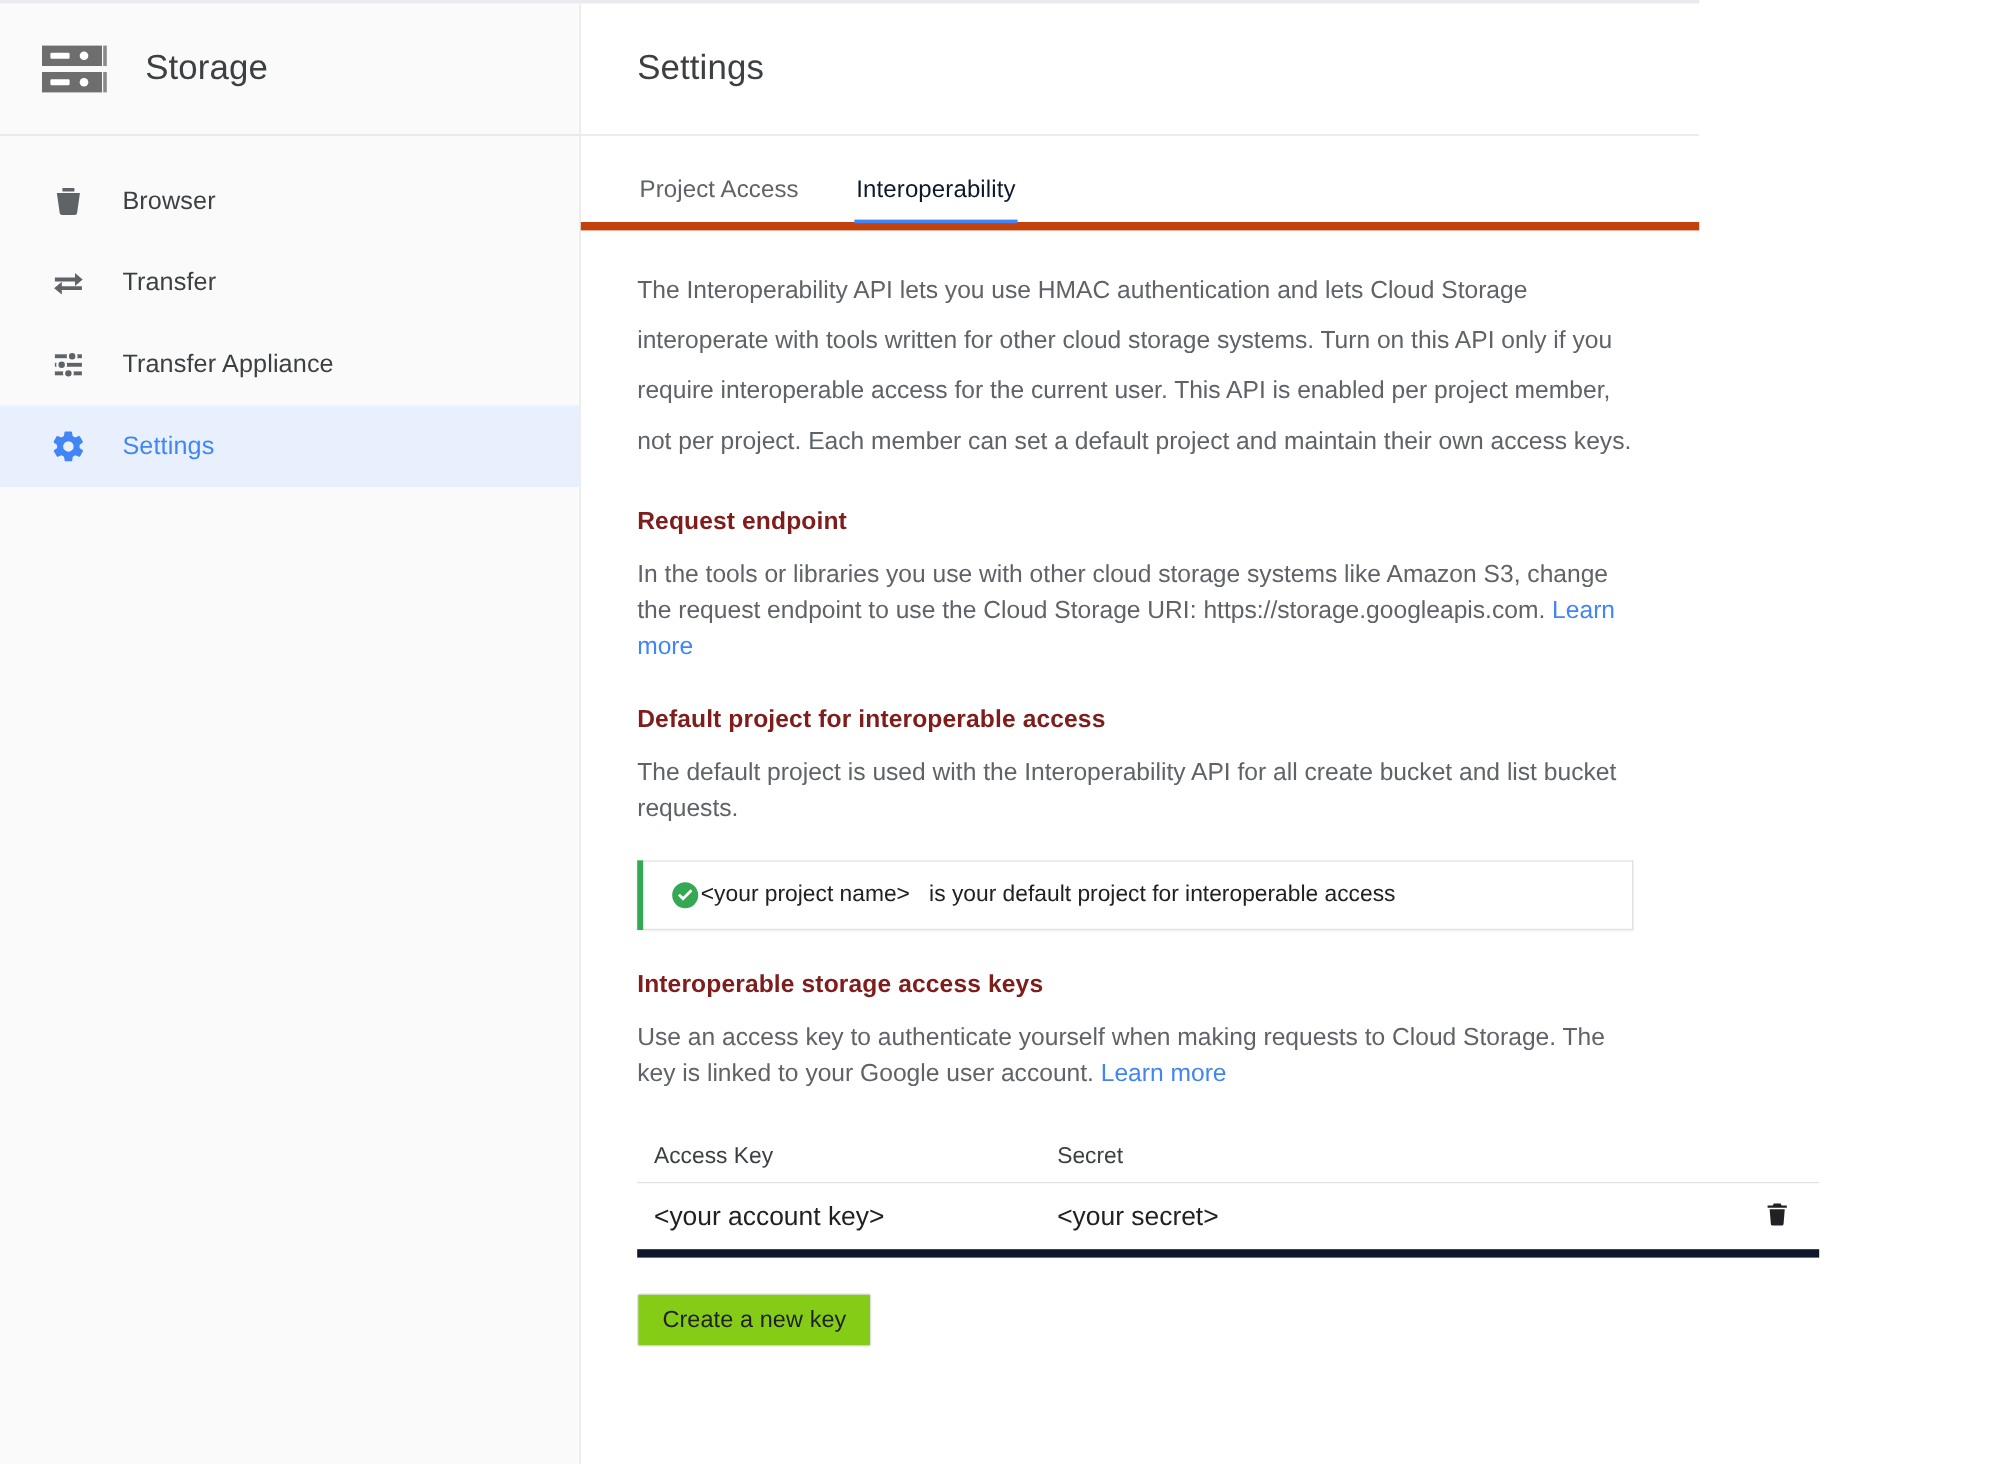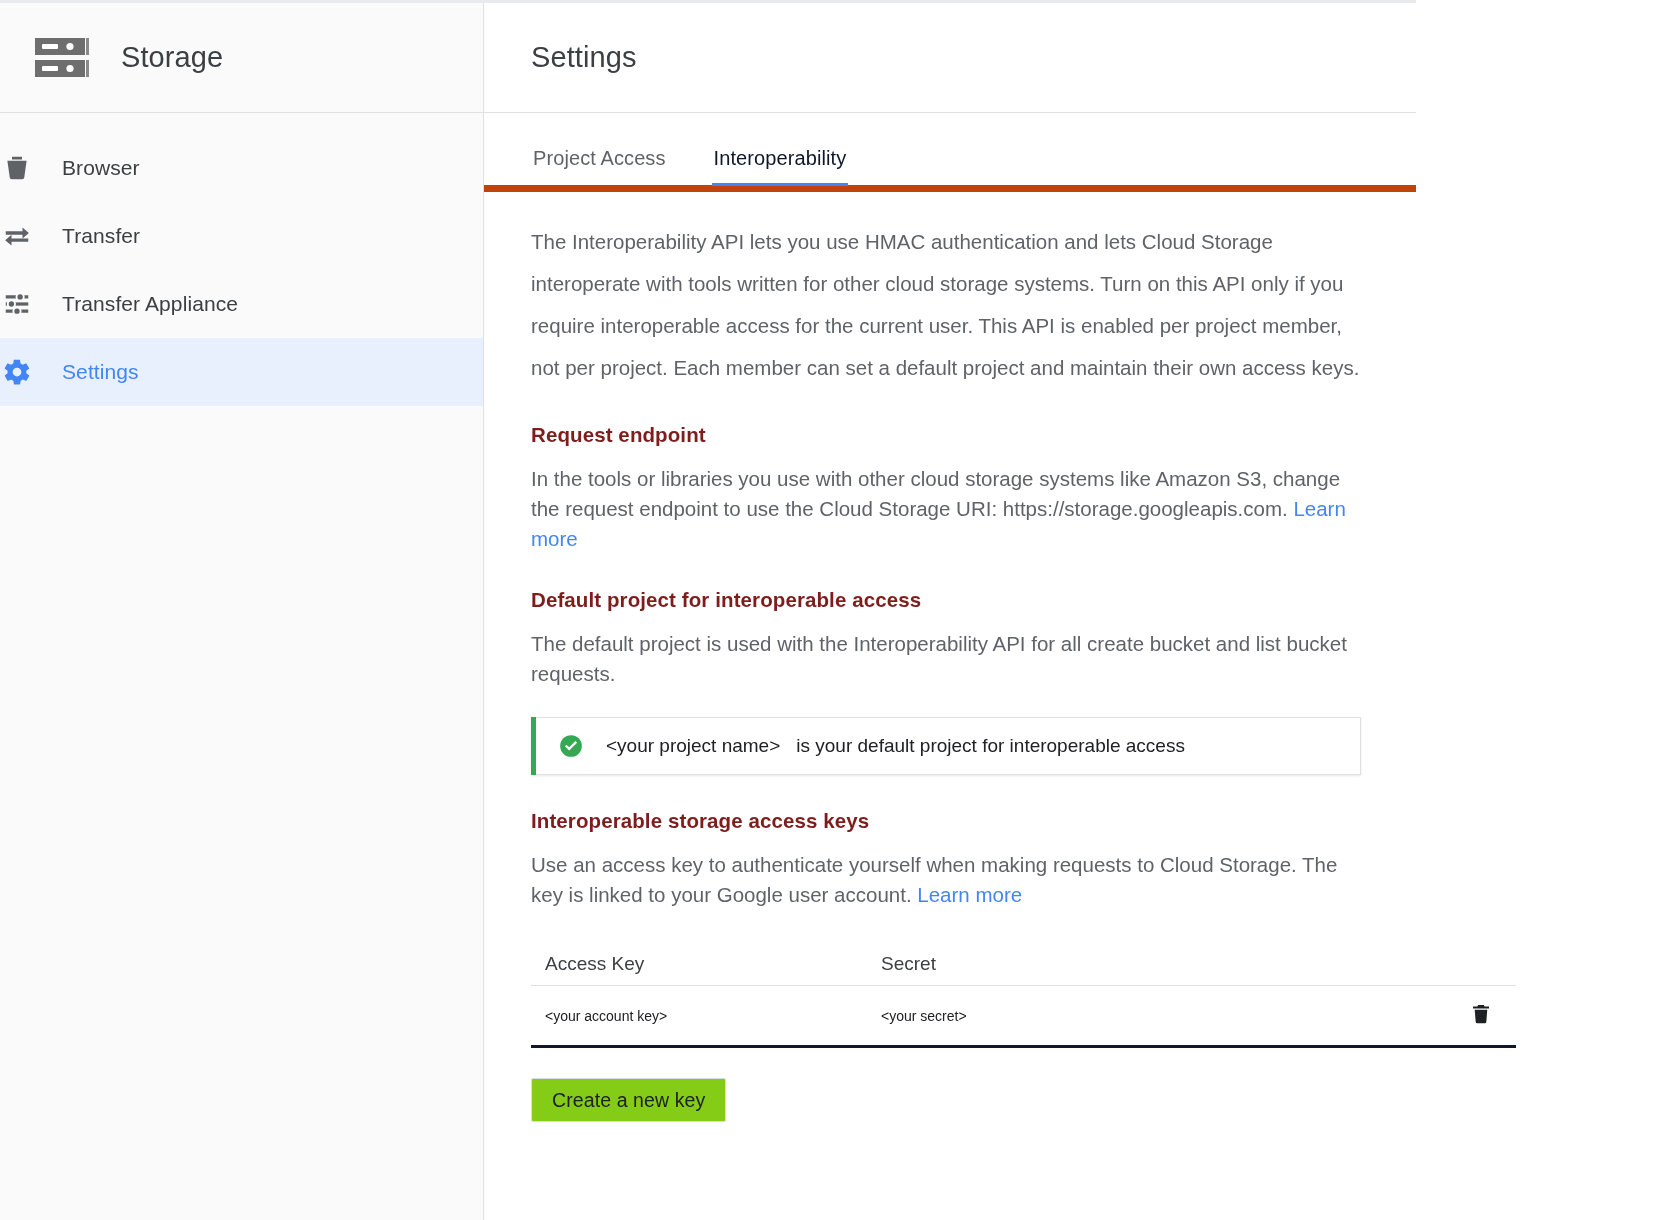--- a/index.html
+++ b/index.html
@@ -55,20 +55,21 @@
     font-weight: 400;
     letter-spacing: .1px;
   }
   .nav {
     padding-top: 21px;
   }
   .nav-item {
     display: flex;
     align-items: center;
     height: 68px;
+    padding-left: 40px;
     box-sizing: border-box;
     cursor: pointer;
   }
   .nav-item .nav-icon {
     width: 34px;
     height: 34px;
     display: flex;
     align-items: center;
     justify-content: center;
     flex-shrink: 0;
@@ -194,21 +195,20 @@
   .notice-check {
     margin-left: 22px;
     width: 26px;
     height: 26px;
     flex-shrink: 0;
     display: flex;
     align-items: center;
     justify-content: center;
   }
   .notice-project {
-    margin-left: 22px;
     font-size: 19px;
     color: #202124;
     text-align: right;
   }
   .notice-text {
     margin-left: 16px;
     font-size: 19px;
     color: #202124;
   }
 
@@ -225,22 +225,22 @@
     font-size: 19px;
     font-weight: normal;
     color: #3c4043;
     padding-bottom: 10px;
     box-sizing: border-box;
   }
   .keys-row {
     display: flex;
     align-items: center;
     height: 62px;
-    border-bottom: 3px solid #0f172a;
-    font-size: 14px;
+    border-bottom: 7px solid #0f172a;
+    font-size: 22px;
     color: #202124;
     box-sizing: border-box;
   }
   .col-key {
     width: 340px;
     padding-left: 14px;
     box-sizing: border-box;
   }
   .col-secret {
     flex: 1;

